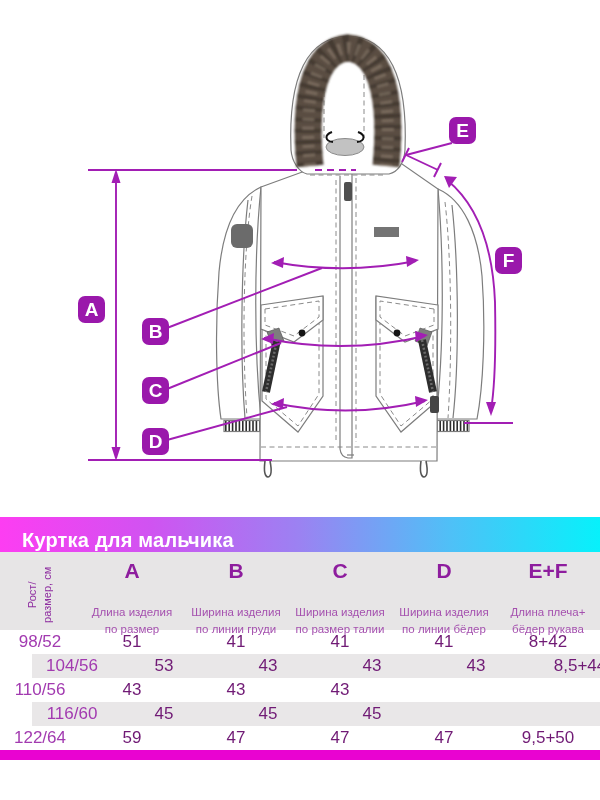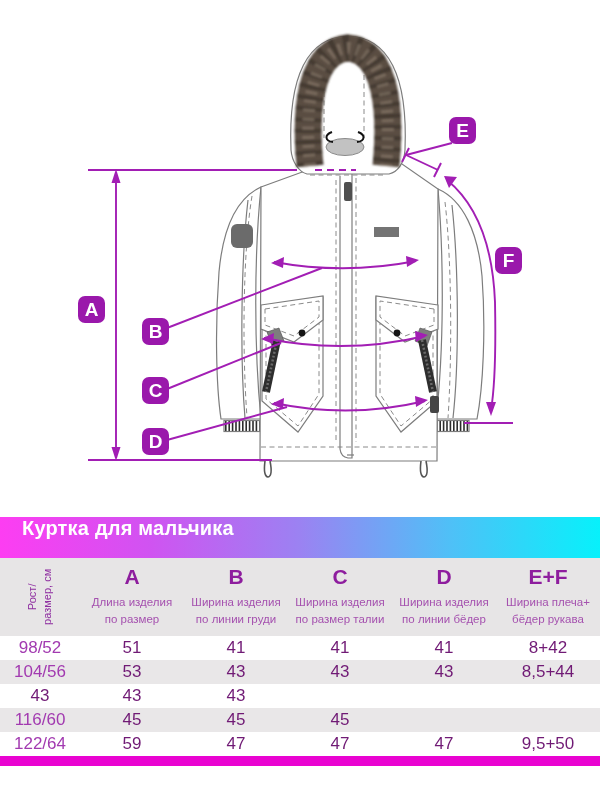--- a/index.html
+++ b/index.html
@@ -1,31 +1,31 @@
 <!DOCTYPE html>
 <html><head>
 <meta charset="utf-8">
 <style>
   html,body{margin:0;padding:0;background:#fff;}
   .stage{width:600px;height:800px;position:relative;background:#fff;overflow:hidden;
          font-family:"Liberation Sans","DejaVu Sans",sans-serif;}
   .diagram-wrap{width:600px;height:517px;}
   
-  .titlebar{height:41px;display:flex;align-items:flex-start;padding-left:22px;box-sizing:border-box;
+  .titlebar{height:35px;display:flex;align-items:flex-end;padding-left:22px;box-sizing:border-box;
     background:linear-gradient(90deg,#fd3df2 0%,#d053f1 25%,#9b82f2 50%,#4fc0f7 75%,#07f1fb 100%);}
   .titlebar span{color:#fff;font-size:20px;font-weight:bold;letter-spacing:.2px;}
   .thead{height:78px;background:#e7e5e6;display:grid;
          grid-template-columns:80px 104px 104px 104px 104px 104px;}
   .trow{height:24px;display:grid;grid-template-columns:80px 104px 104px 104px 104px 104px;}
-  .trow.alt{background:#e9e7e8;}
+  .trow.alt{background:#e9e7e8;margin-left:32px;}
   .cell{display:flex;align-items:center;justify-content:center;font-size:17px;color:#701a75;}
   .cell.size{color:#a23ab0;}
   .hcol{display:flex;flex-direction:column;align-items:center;padding-top:7px;box-sizing:border-box;}
   .hletter{font-size:21px;font-weight:bold;color:#8e1d9e;line-height:1.1;}
-  .hdesc{margin-top:6px;font-size:11.5px;line-height:1.45;color:#a551af;text-align:center;}
+  .hdesc{margin-top:22px;font-size:11.5px;line-height:1.45;color:#a551af;text-align:center;}
   .sizehead{display:flex;align-items:center;justify-content:center;}
   .rot{transform:rotate(-90deg);font-size:11px;line-height:1.35;color:#8e2da0;
        white-space:nowrap;text-align:center;}
   .bottombar{height:10px;background:#e903d1;}
   
   .g-outline{stroke:#7d7d7d;stroke-width:1.2;fill:none;}
   .g-fillw{stroke:#7d7d7d;stroke-width:1.2;fill:#ffffff;}
   .g-dash{stroke:#8a8a8a;stroke-width:1;fill:none;stroke-dasharray:5 3.5;}
   .p-line{stroke:#a21eb4;stroke-width:1.9;fill:none;}
   .p-dash{stroke:#a21eb4;stroke-width:1.9;fill:none;stroke-dasharray:7 5;}
@@ -206,21 +206,21 @@
       <div class="hdesc"><span>Ширина изделия</span><br>
         <span>по размер талии</span></div>
     </div>
     <div class="hcol">
       <div class="hletter">D</div>
       <div class="hdesc"><span>Ширина изделия</span><br>
         <span>по линии бёдер</span></div>
     </div>
     <div class="hcol">
       <div class="hletter">E+F</div>
-      <div class="hdesc"><span>Ширина плеча+</span><br>
+      <div class="hdesc"><span>Длина плеча+</span><br>
         <span>бёдер рукава</span></div>
     </div>
   </div>
 
   <div class="trow">
     <div class="cell size">98/52</div>
     <div class="cell">51</div>
     <div class="cell">41</div>
     <div class="cell">41</div>
     <div class="cell">41</div>
@@ -228,20 +228,21 @@
   </div>
   <div class="trow alt">
     <div class="cell size">104/56</div>
     <div class="cell">53</div>
     <div class="cell">43</div>
     <div class="cell">43</div>
     <div class="cell">43</div>
     <div class="cell">8,5+44</div>
   </div>
   <div class="trow">
+    <div class="cell size">110/56</div>
     <div class="cell">43</div>
     <div class="cell">43</div>
     <div class="cell">43</div>
   </div>
   <div class="trow alt">
     <div class="cell size">116/60</div>
     <div class="cell">45</div>
     <div class="cell">45</div>
     <div class="cell">45</div>
   </div>

